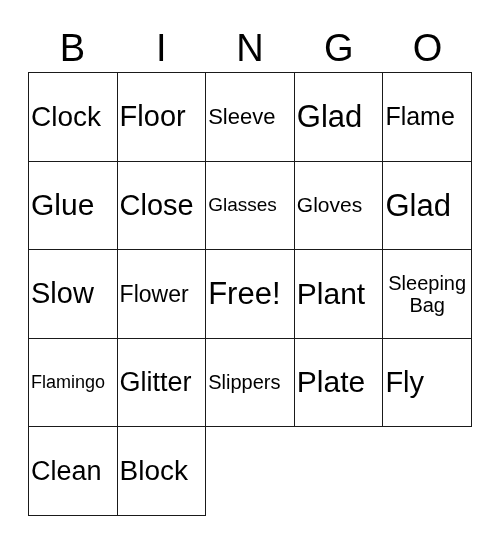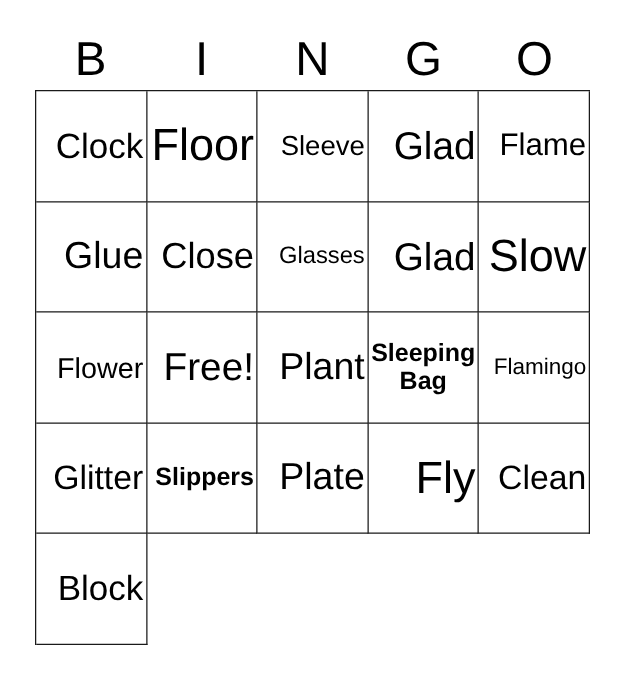--- a/index.html
+++ b/index.html
@@ -46,46 +46,46 @@
     grid-template-rows: repeat(5, 88.6px);
     border-top: 1.3px solid #1a1a1a;
     border-left: 1.3px solid #1a1a1a;
     box-sizing: content-box;
   }
   .cell {
     border-right: 1.3px solid #1a1a1a;
     border-bottom: 1.3px solid #1a1a1a;
     display: flex;
     align-items: center;
-    justify-content: flex-end;
+    justify-content: flex-start;
     text-align: center;
     overflow: hidden;
     box-sizing: border-box;
     padding: 0 2px;
   }
   .cell-text {
     display: block;
     line-height: 1.08;
     white-space: normal;
     word-break: normal;
   }
 
   
   .fs-34 { font-size: 34px; }
-  .fs-32 { font-size: 36px; }
+  .fs-32 { font-size: 29px; }
   .fs-31 { font-size: 31px; }
   .fs-30 { font-size: 30px; }
   .fs-29 { font-size: 29px; }
   .fs-28 { font-size: 28px; }
   .fs-27 { font-size: 27px; }
   .fs-25 { font-size: 25px; }
   .fs-23 { font-size: 23px; }
   .fs-22 { font-size: 22px; }
   .fs-21 { font-size: 21px; }
-  .fs-20 { font-size: 20px; font-weight: bold; }
+  .fs-20 { font-size: 20px; }
   .fs-19 { font-size: 19px; }
   .fs-18 { font-size: 18px; }
   .fs-17 { font-size: 17px; }
 
   
   .wrap2 { line-height: 1.12; }
 </style>
 </head>
 <body>
 
@@ -120,20 +120,23 @@
     <div class="cell">
         <span class="cell-text fs-30">Glue</span>
       </div>
     <div class="cell">
         <span class="cell-text fs-29">Close</span>
       </div>
     <div class="cell">
         <span class="cell-text fs-19">Glasses</span>
       </div>
     <div class="cell">
+        <span class="cell-text fs-21">Gloves</span>
+      </div>
+    <div class="cell">
         <span class="cell-text fs-31">Glad</span>
       </div>
 
     <div class="cell">
         <span class="cell-text fs-32">Slow</span>
       </div>
     <div class="cell">
         <span class="cell-text fs-23">Flower</span>
       </div>
     <div class="cell">

